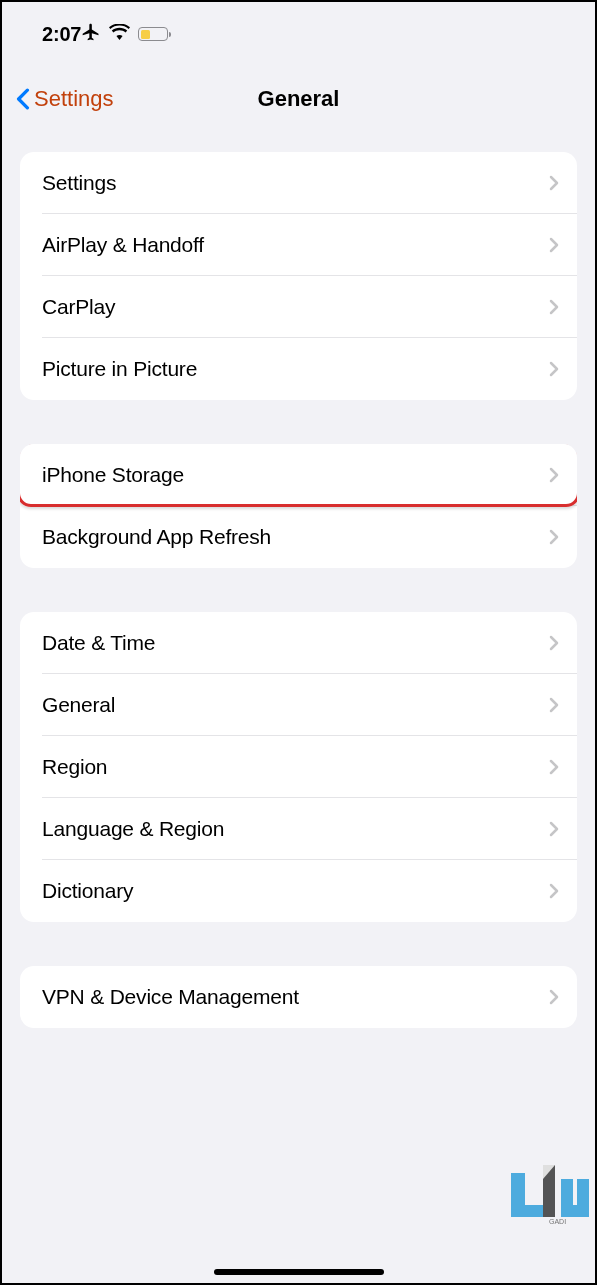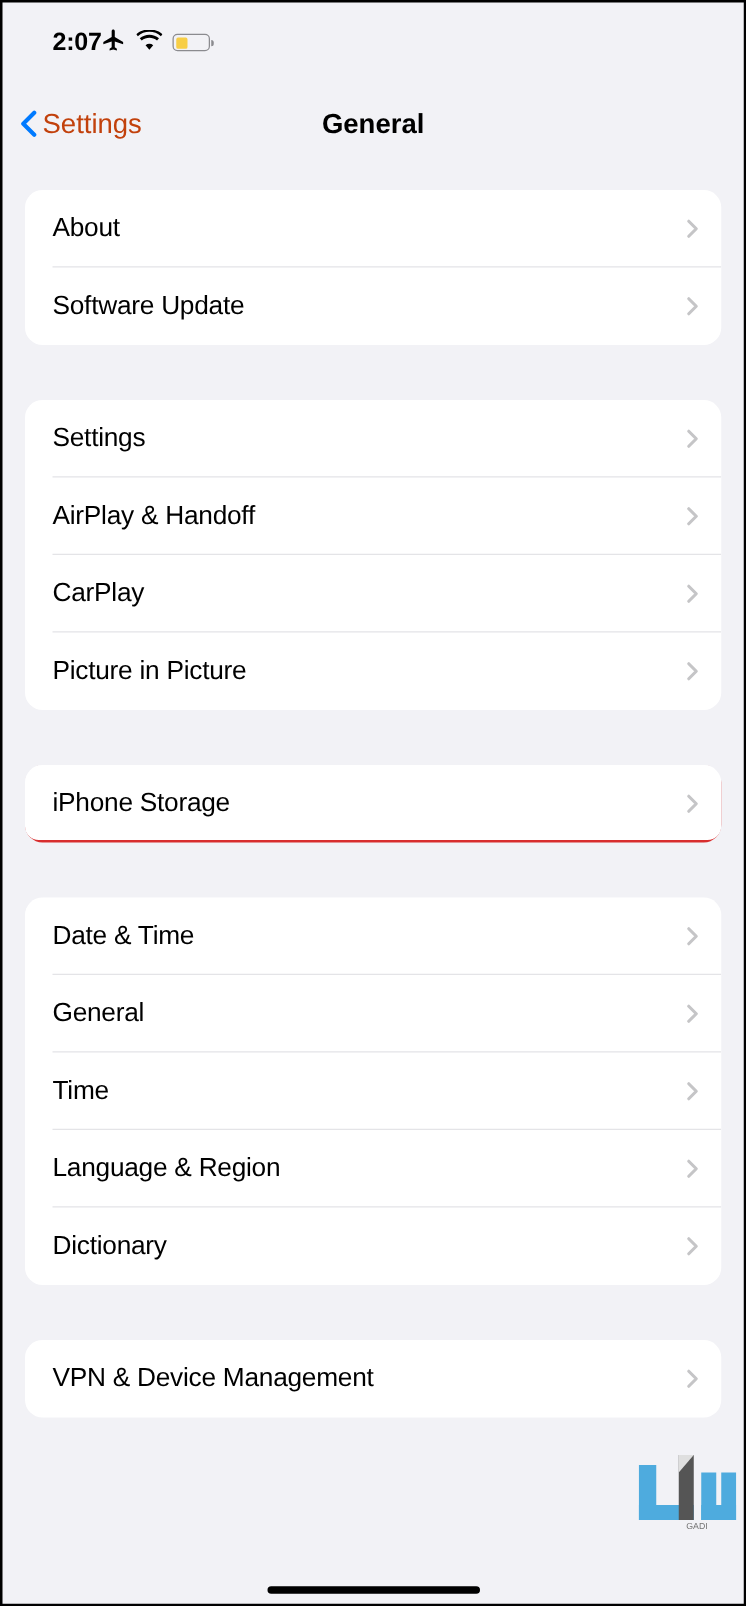--- a/index.html
+++ b/index.html
@@ -182,87 +182,79 @@
     <svg class="chevron-left" viewBox="0 0 12 20" fill="none" stroke="#007aff" stroke-width="3" stroke-linecap="round" stroke-linejoin="round">
         <polyline points="10,2 2,10 10,18"></polyline>
       </svg>
     <span>Settings</span>
   </div>
   <div class="nav-title">General</div>
 </div>
 
 <div class="content">
 
+
   <div class="group">
     <div class="row">
-      <span class="row-label">About</span>
-      <svg class="chevron-right" viewBox="0 0 10 16" fill="none" stroke="#c5c5c7" stroke-width="2.5" stroke-linecap="round" stroke-linejoin="round">
-          <polyline points="2,2 8,8 2,14"></polyline>
-        </svg>
-    </div>
-    <div class="row">
-      <span class="row-label">Software Update</span>
+      <span class="row-label">Settings</span>
+      <svg class="chevron-right" viewBox="0 0 10 16" fill="none" stroke="#c5c5c7" stroke-width="2.5" stroke-linecap="round" stroke-linejoin="round">
+          <polyline points="2,2 8,8 2,14"></polyline>
+        </svg>
+    </div>
+    <div class="row">
+      <span class="row-label">AirPlay &amp; Handoff</span>
+      <svg class="chevron-right" viewBox="0 0 10 16" fill="none" stroke="#c5c5c7" stroke-width="2.5" stroke-linecap="round" stroke-linejoin="round">
+          <polyline points="2,2 8,8 2,14"></polyline>
+        </svg>
+    </div>
+    <div class="row">
+      <span class="row-label">CarPlay</span>
+      <svg class="chevron-right" viewBox="0 0 10 16" fill="none" stroke="#c5c5c7" stroke-width="2.5" stroke-linecap="round" stroke-linejoin="round">
+          <polyline points="2,2 8,8 2,14"></polyline>
+        </svg>
+    </div>
+    <div class="row">
+      <span class="row-label">Picture in Picture</span>
+      <svg class="chevron-right" viewBox="0 0 10 16" fill="none" stroke="#c5c5c7" stroke-width="2.5" stroke-linecap="round" stroke-linejoin="round">
+          <polyline points="2,2 8,8 2,14"></polyline>
+        </svg>
+    </div>
+  </div>
+
+  <div class="group" style="position:relative;">
+    <div class="row">
+      <span class="row-label">iPhone Storage</span>
+      <svg class="chevron-right" viewBox="0 0 10 16" fill="none" stroke="#c5c5c7" stroke-width="2.5" stroke-linecap="round" stroke-linejoin="round">
+          <polyline points="2,2 8,8 2,14"></polyline>
+        </svg>
+    </div>
+    <div class="highlight" style="top:-3px; left:-3px; right:-3px; height:66px;"></div>
+    <div class="row">
+      <span class="row-label">Background App Refresh</span>
       <svg class="chevron-right" viewBox="0 0 10 16" fill="none" stroke="#c5c5c7" stroke-width="2.5" stroke-linecap="round" stroke-linejoin="round">
           <polyline points="2,2 8,8 2,14"></polyline>
         </svg>
     </div>
   </div>
 
   <div class="group">
     <div class="row">
-      <span class="row-label">Settings</span>
-      <svg class="chevron-right" viewBox="0 0 10 16" fill="none" stroke="#c5c5c7" stroke-width="2.5" stroke-linecap="round" stroke-linejoin="round">
-          <polyline points="2,2 8,8 2,14"></polyline>
-        </svg>
-    </div>
-    <div class="row">
-      <span class="row-label">AirPlay &amp; Handoff</span>
-      <svg class="chevron-right" viewBox="0 0 10 16" fill="none" stroke="#c5c5c7" stroke-width="2.5" stroke-linecap="round" stroke-linejoin="round">
-          <polyline points="2,2 8,8 2,14"></polyline>
-        </svg>
-    </div>
-    <div class="row">
-      <span class="row-label">CarPlay</span>
-      <svg class="chevron-right" viewBox="0 0 10 16" fill="none" stroke="#c5c5c7" stroke-width="2.5" stroke-linecap="round" stroke-linejoin="round">
-          <polyline points="2,2 8,8 2,14"></polyline>
-        </svg>
-    </div>
-    <div class="row">
-      <span class="row-label">Picture in Picture</span>
-      <svg class="chevron-right" viewBox="0 0 10 16" fill="none" stroke="#c5c5c7" stroke-width="2.5" stroke-linecap="round" stroke-linejoin="round">
-          <polyline points="2,2 8,8 2,14"></polyline>
-        </svg>
-    </div>
-  </div>
-
-  <div class="group" style="position:relative;">
-    <div class="row">
-      <span class="row-label">iPhone Storage</span>
-      <svg class="chevron-right" viewBox="0 0 10 16" fill="none" stroke="#c5c5c7" stroke-width="2.5" stroke-linecap="round" stroke-linejoin="round">
-          <polyline points="2,2 8,8 2,14"></polyline>
-        </svg>
-    </div>
-    <div class="highlight" style="top:-3px; left:-3px; right:-3px; height:66px;"></div>
-  </div>
-
-  <div class="group">
-    <div class="row">
       <span class="row-label">Date &amp; Time</span>
       <svg class="chevron-right" viewBox="0 0 10 16" fill="none" stroke="#c5c5c7" stroke-width="2.5" stroke-linecap="round" stroke-linejoin="round">
           <polyline points="2,2 8,8 2,14"></polyline>
         </svg>
     </div>
     <div class="row">
       <span class="row-label">General</span>
       <svg class="chevron-right" viewBox="0 0 10 16" fill="none" stroke="#c5c5c7" stroke-width="2.5" stroke-linecap="round" stroke-linejoin="round">
           <polyline points="2,2 8,8 2,14"></polyline>
         </svg>
     </div>
     <div class="row">
-      <span class="row-label">Time</span>
+      <span class="row-label">Region</span>
       <svg class="chevron-right" viewBox="0 0 10 16" fill="none" stroke="#c5c5c7" stroke-width="2.5" stroke-linecap="round" stroke-linejoin="round">
           <polyline points="2,2 8,8 2,14"></polyline>
         </svg>
     </div>
     <div class="row">
       <span class="row-label">Language &amp; Region</span>
       <svg class="chevron-right" viewBox="0 0 10 16" fill="none" stroke="#c5c5c7" stroke-width="2.5" stroke-linecap="round" stroke-linejoin="round">
           <polyline points="2,2 8,8 2,14"></polyline>
         </svg>
     </div>

